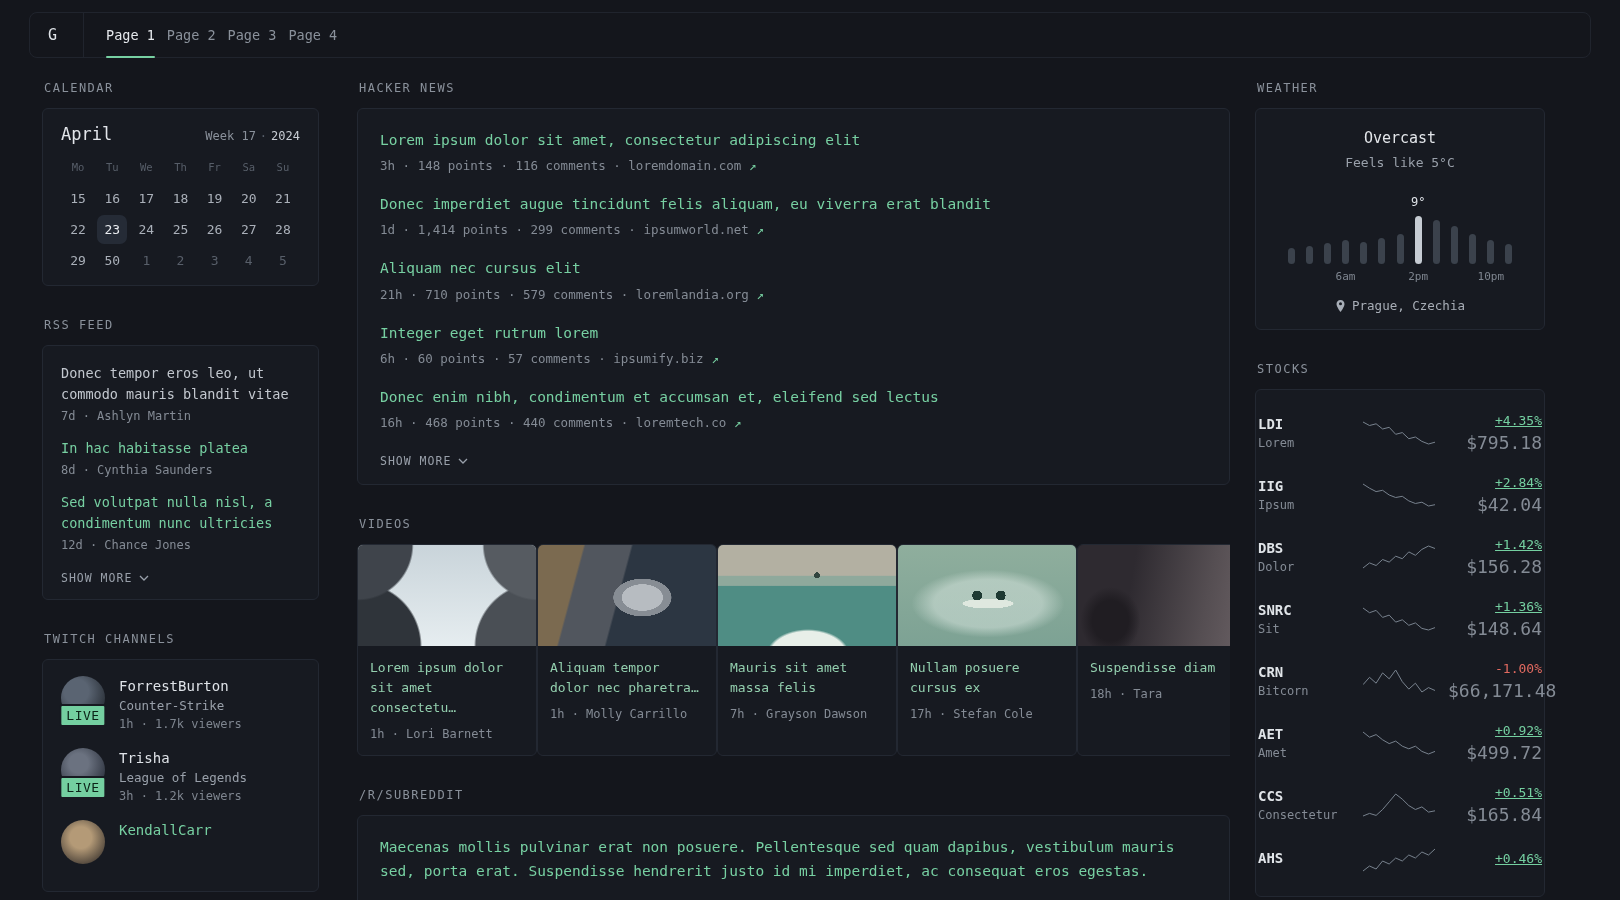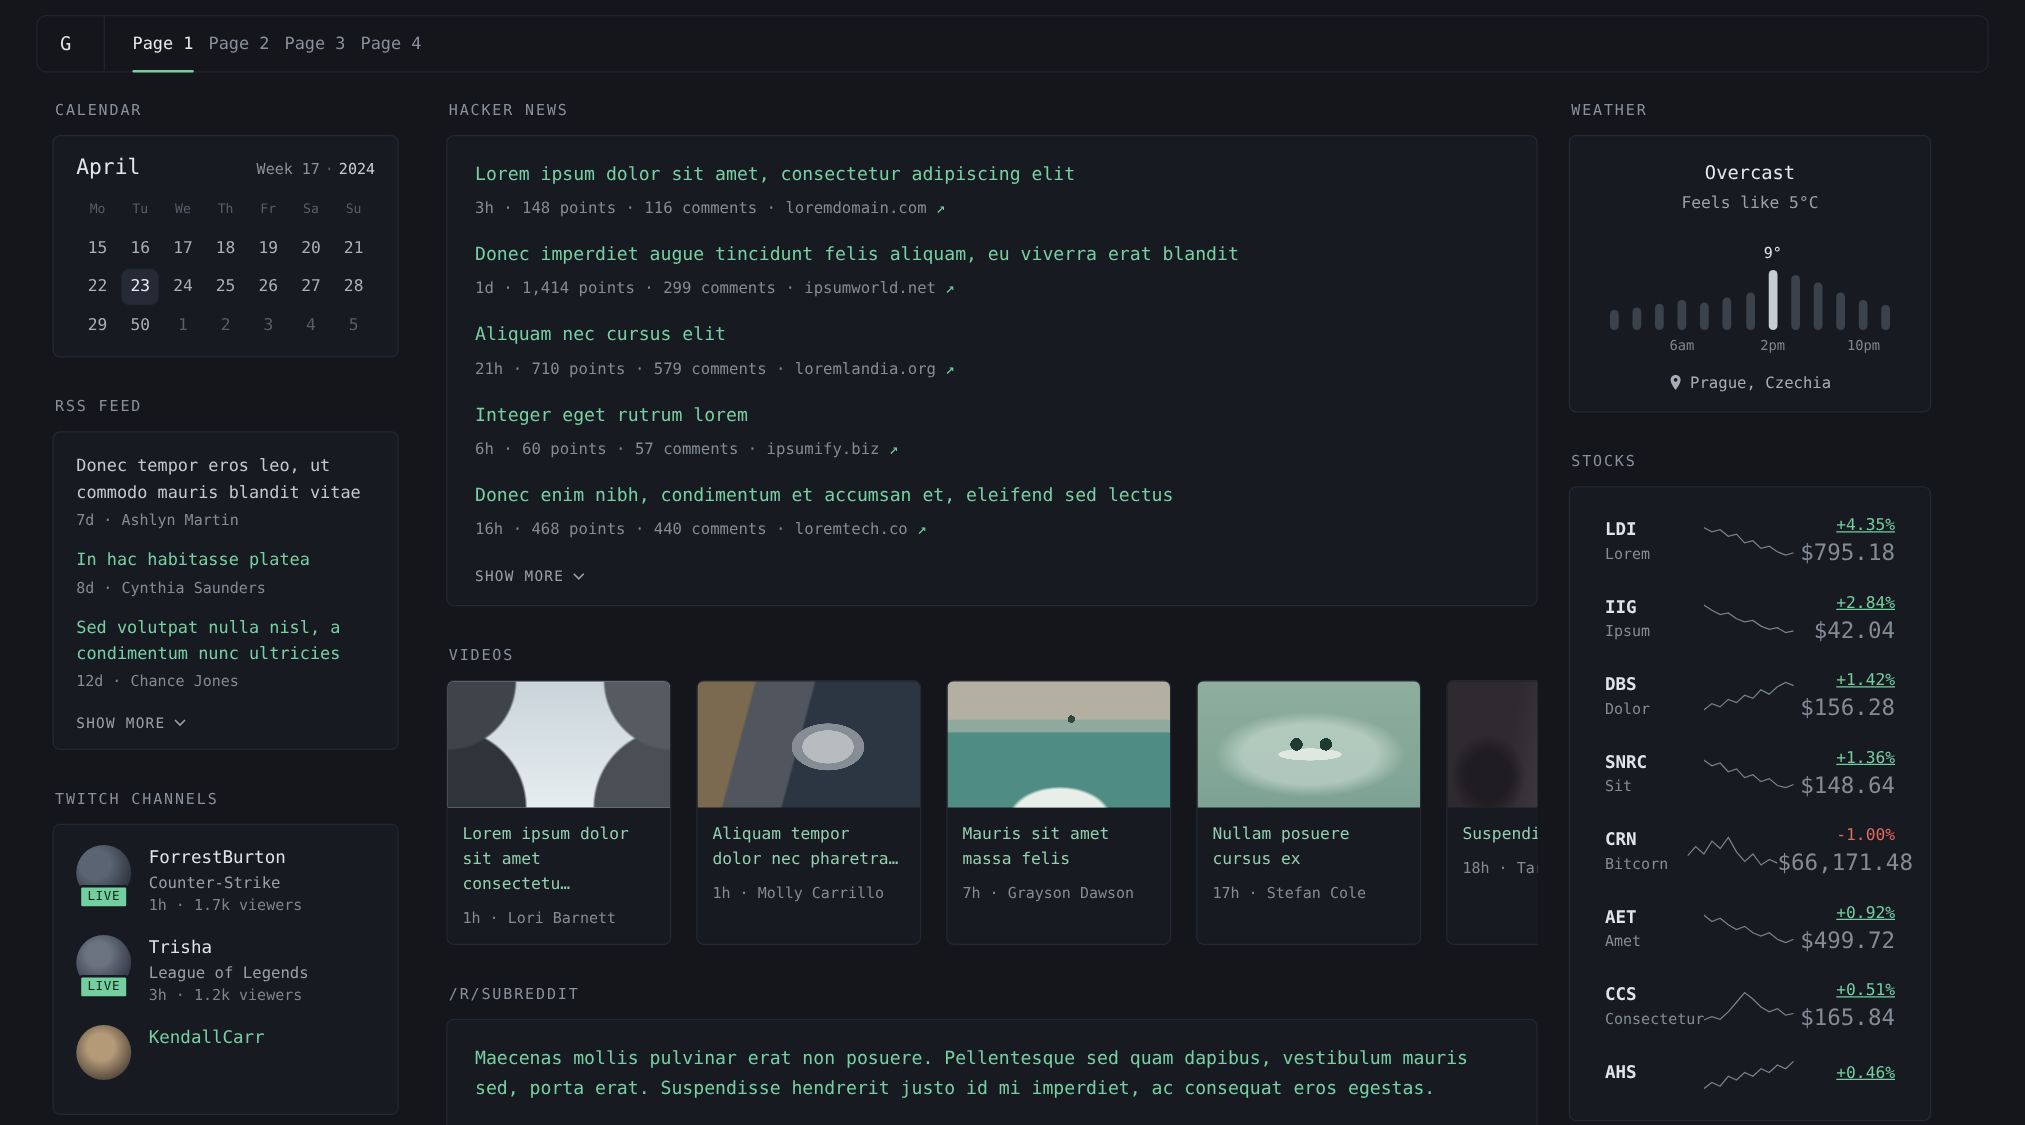--- a/index.html
+++ b/index.html
@@ -54,36 +54,36 @@
 
   
   .tw-card{padding:16px 18px 6px;}
   .tw-row{display:flex;gap:14px;margin-bottom:17px;align-items:flex-start;cursor:pointer;}
   .tw-avatar{position:relative;flex:0 0 44px;width:44px;height:48px;}
   .pic{width:44px;height:44px;border-radius:50%;}
   .av1{background:radial-gradient(circle at 35% 35%, #5a6472 0 30%, #2a3038 80%);}
   .av2{background:radial-gradient(circle at 40% 35%, #6b7280 0 25%, #323844 75%);}
   .av3{background:radial-gradient(circle at 45% 40%, #b49a77 0 30%, #4a4138 80%);}
   .live{position:absolute;left:50%;bottom:-3px;transform:translateX(-50%);background:#74cfa0;
-    color:#0c2418;font-size:10px;letter-spacing:.5px;padding:2px 5px;border-radius:3px;
+    color:#0c2418;font-size:13px;letter-spacing:.5px;padding:2px 5px;border-radius:3px;
     border:2px solid var(--card);}
   .tw-name{font-size:14px;color:#dfe3e8;padding-top:2px;}
   .tw-name.alt{color:var(--link);}
   .tw-game{font-size:12.5px;color:#99a0aa;margin-top:4px;}
   .tw-meta{font-size:12px;color:#7e858f;margin-top:4px;}
 
   
   .hn-card{padding:20px 22px 15px;}
   .hn-item{margin-bottom:20px;}
   .hn-title{font-size:14.5px;color:var(--link);line-height:1.6;cursor:pointer;}
   .hn-meta{font-size:12.5px;color:var(--meta);margin-top:6px;}
   .ext{color:var(--link);cursor:pointer;}
 
   
-  .videos-row{display:flex;gap:20px;overflow:hidden;width:873px;}
+  .videos-row{display:flex;overflow:hidden;width:873px;}
   .vid-card{flex:0 0 180px;width:180px;background:var(--card);border:1px solid var(--border);
     border-radius:6px;overflow:hidden;cursor:pointer;}
   .thumb{width:180px;height:101px;}
   .th1{background:
     radial-gradient(circle at 0 0, #3f444b 0 26%, transparent 27%),
     radial-gradient(circle at 100% 0, #565b61 0 26%, transparent 27%),
     radial-gradient(circle at 0 100%, #2f343a 0 30%, transparent 31%),
     radial-gradient(circle at 100% 100%, #4a4f55 0 30%, transparent 31%),
     linear-gradient(180deg,#c9d4da,#e6edf0);}
   .th2{background:
@@ -115,21 +115,21 @@
   .wbar{width:7px;border-radius:3.5px;background:#3b424c;}
   .wbar.hi{background:#c6ccd3;}
   .wbar-label{position:absolute;left:50%;transform:translateX(-50%);font-size:12px;color:#dfe3e8;}
   .w-times{position:relative;height:16px;margin:2px 8px 0;}
   .w-times span{position:absolute;transform:translateX(-50%);font-size:11px;color:#7e858f;top:2px;}
   .w-loc{display:flex;justify-content:center;align-items:center;gap:6px;margin-top:14px;
     font-size:12.5px;color:#a7adb6;}
   .pin{width:11px;height:14px;color:#a7adb6;}
 
   
-  .stocks-card{padding:12px 28px;}
+  .stocks-card{padding:12px 2px;}
   .stock-row{display:flex;align-items:center;padding:11px 0;cursor:pointer;}
   .stock-left{width:92px;}
   .stock-ticker{font-size:14px;font-weight:700;color:#e0e4e8;}
   .stock-name{font-size:12px;color:var(--meta);margin-top:4px;}
   .spark{flex:1;display:flex;justify-content:center;align-items:center;}
   .stock-right{width:94px;text-align:right;}
   .stock-change{font-size:13px;}
   .stock-change.pos{color:var(--pos);text-decoration:underline;} .stock-change.neg{color:var(--neg);}
   .stock-price{font-size:18px;color:var(--meta);margin-top:4px;}
 </style>

